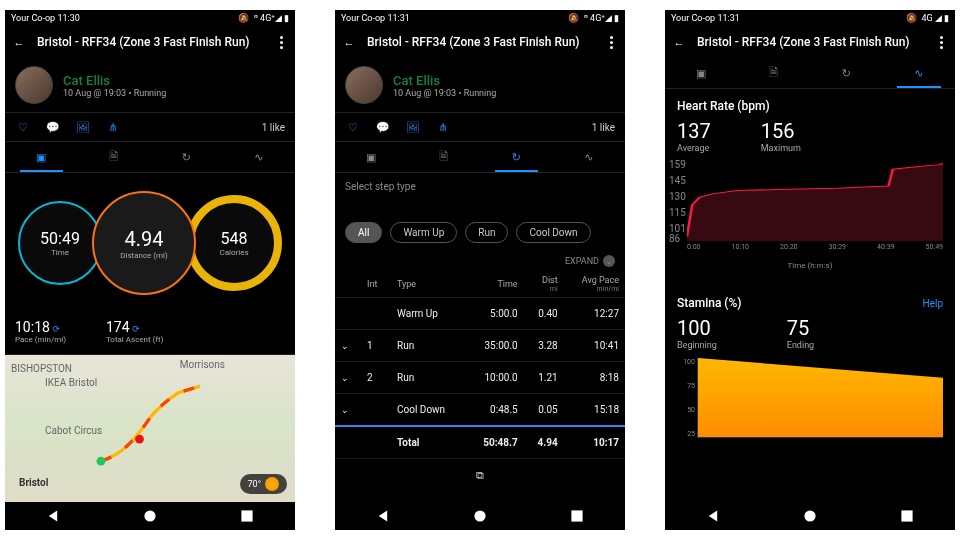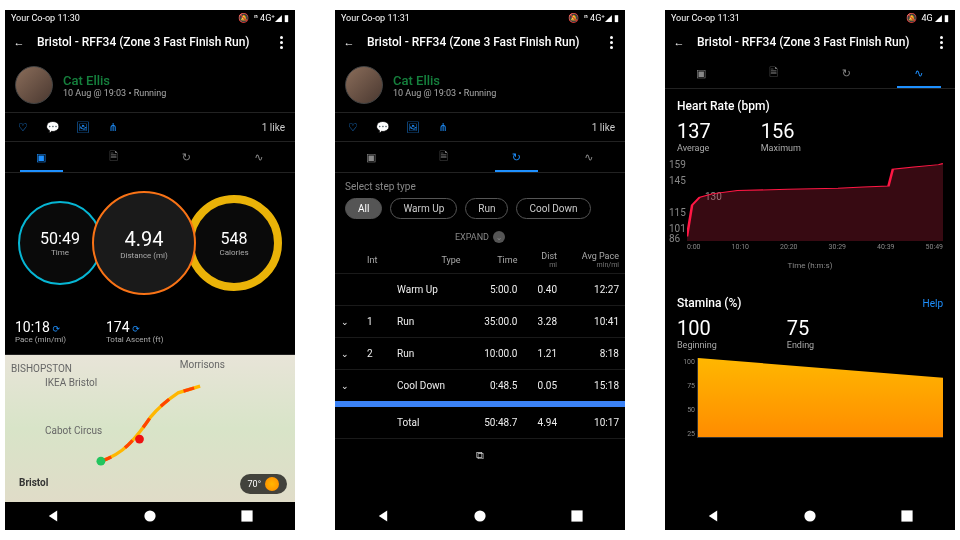--- a/index.html
+++ b/index.html
@@ -41,32 +41,32 @@
   .stat-icon { color:#1e90ff; font-size:9px; }
   .map { flex:1; background:linear-gradient(180deg,#e8e4d8 0%,#d8e4c8 50%,#e0dcc8 100%); position:relative; }
   .map-label { position:absolute; font-size:10px; color:#666; }
   .route { position:absolute; top:20%; left:15%; width:70%; height:60%; }
   .weather { position:absolute; bottom:8px; right:8px; background:rgba(0,0,0,0.7); border-radius:14px; padding:3px 8px; font-size:9px; color:#fff; display:flex; align-items:center; gap:4px; }
   .sun-icon { width:14px; height:14px; border-radius:50%; background:radial-gradient(#ffb700,#ff8800); }
 
   
   .select-label { font-size:10px; color:#888; padding:8px 10px 6px; }
   .chips { display:flex; gap:8px; padding:0 10px 8px; }
-  .chip { border:1px solid #555; border-radius:14px; padding:4px 12px; font-size:10px; color:#ccc; }
+  .chip { border:1px solid #555; border-radius:14px; padding:4px 12px; font-size:10px; color:#ccc;margin-top:24px; }
   .chip.active { background:#555; border-color:#555; color:#fff; }
-  .expand-row { display:flex; justify-content:center; align-items:center; padding:4px 10px; font-size:9px; color:#888; gap:4px; }
+  .expand-row { display:flex; justify-content:flex-end; align-items:center; padding:4px 10px; font-size:9px; color:#888; gap:4px; }
   .expand-caret { width:12px; height:12px; border-radius:50%; background:#555; display:flex; align-items:center; justify-content:center; font-size:8px; }
   table.intervals { width:100%; border-collapse:collapse; font-size:10px; }
   table.intervals th { text-align:right; font-weight:400; color:#aaa; padding:4px 6px; font-size:9px; }
   table.intervals th:first-child, table.intervals th:nth-child(2) { text-align:left; }
   table.intervals th:nth-child(2) { text-align:left; }
   table.intervals td { padding:10px 6px; text-align:right; color:#eee; border-top:1px solid #1a1a1a; }
   table.intervals td:nth-child(1), table.intervals td:nth-child(2), table.intervals td:nth-child(3) { text-align:left; }
   table.intervals td:nth-child(3) { text-align:left; }
-  table.intervals tr.total td { font-weight:400; border-top:6px solid #3b82f6; }
+  table.intervals tr.total td { font-weight:700; border-top:2px solid #3b82f6; }
   .sub-unit { font-size:7px; color:#777; display:block; }
   .chevron-cell { width:14px; color:#888; font-size:9px; }
   .compare-row { display:flex; justify-content:center; padding:10px; border-top:1px solid #1a1a1a; color:#ccc; }
 
   
   .section-title { font-size:12px; font-weight:500; padding:10px 12px 6px; color:#fff; }
   .hr-stats { display:flex; gap:50px; padding:0 12px 6px; }
   .hr-val { font-size:20px; color:#fff; }
   .hr-label { font-size:9px; color:#aaa; }
   .hr-chart { height:100px; margin:0 4px; position:relative; }
@@ -254,21 +254,21 @@
     </div>
     <div class="expand-row">
       <span>EXPAND</span>
       <span class="expand-caret">⌄</span>
     </div>
     <table class="intervals">
       <thead>
           <tr>
         <th class="chevron-cell"></th>
         <th style="width:18px">Int</th>
-        <th style="text-align:right">Type</th>
+        <th style="text-align:left">Type</th>
         <th>Time</th>
         <th><span>Dist</span><span class="sub-unit">mi</span></th>
         <th><span>Avg Pace</span><span class="sub-unit">min/mi</span></th>
       </tr>
         </thead>
       <tbody id="interval-body">
           <tr>
             <td class="chevron-cell"></td>
             <td></td>
             <td style="text-align:left">Warm Up</td>
@@ -371,21 +371,21 @@
         </div>
       <div>
           <div class="hr-val">156</div>
           <div class="hr-label">Maximum</div>
         </div>
     </div>
     <div class="hr-chart">
       <div id="hr-yaxis">
           <span class="hr-y" style="top: 0px;">159</span>
           <span class="hr-y" style="top: 16px;">145</span>
-          <span class="hr-y" style="top: 32px; margin-left: 36px;">130</span>
+          <span class="hr-y" style="top: 32px;">130</span>
           <span class="hr-y" style="top: 48px;">115</span>
           <span class="hr-y" style="top: 64px;">101</span>
           <span class="hr-y" style="top: 74px;">86</span>
         </div>
       <div class="hr-plot">
         <svg class="hr-path" id="hr-svg" viewBox="0 0 100 80" preserveAspectRatio="none">
             <path d="M0.0 75.6 L2.0 44.9 L4.9 37.3 L9.8 34.0 L19.7 30.7 L39.4 29.6 L59.0 28.5 L68.9 27.4 L78.7 26.3 L80.4 9.9 L88.6 7.7 L98.4 5.5 L100.0 4.4 L100 80 L0 80 Z" fill="rgba(220,40,70,0.25)"></path>
             <path d="M0.0 75.6 L2.0 44.9 L4.9 37.3 L9.8 34.0 L19.7 30.7 L39.4 29.6 L59.0 28.5 L68.9 27.4 L78.7 26.3 L80.4 9.9 L88.6 7.7 L98.4 5.5 L100.0 4.4" stroke="#ff1744" stroke-width="1" fill="none"></path>
           </svg>
       </div>

